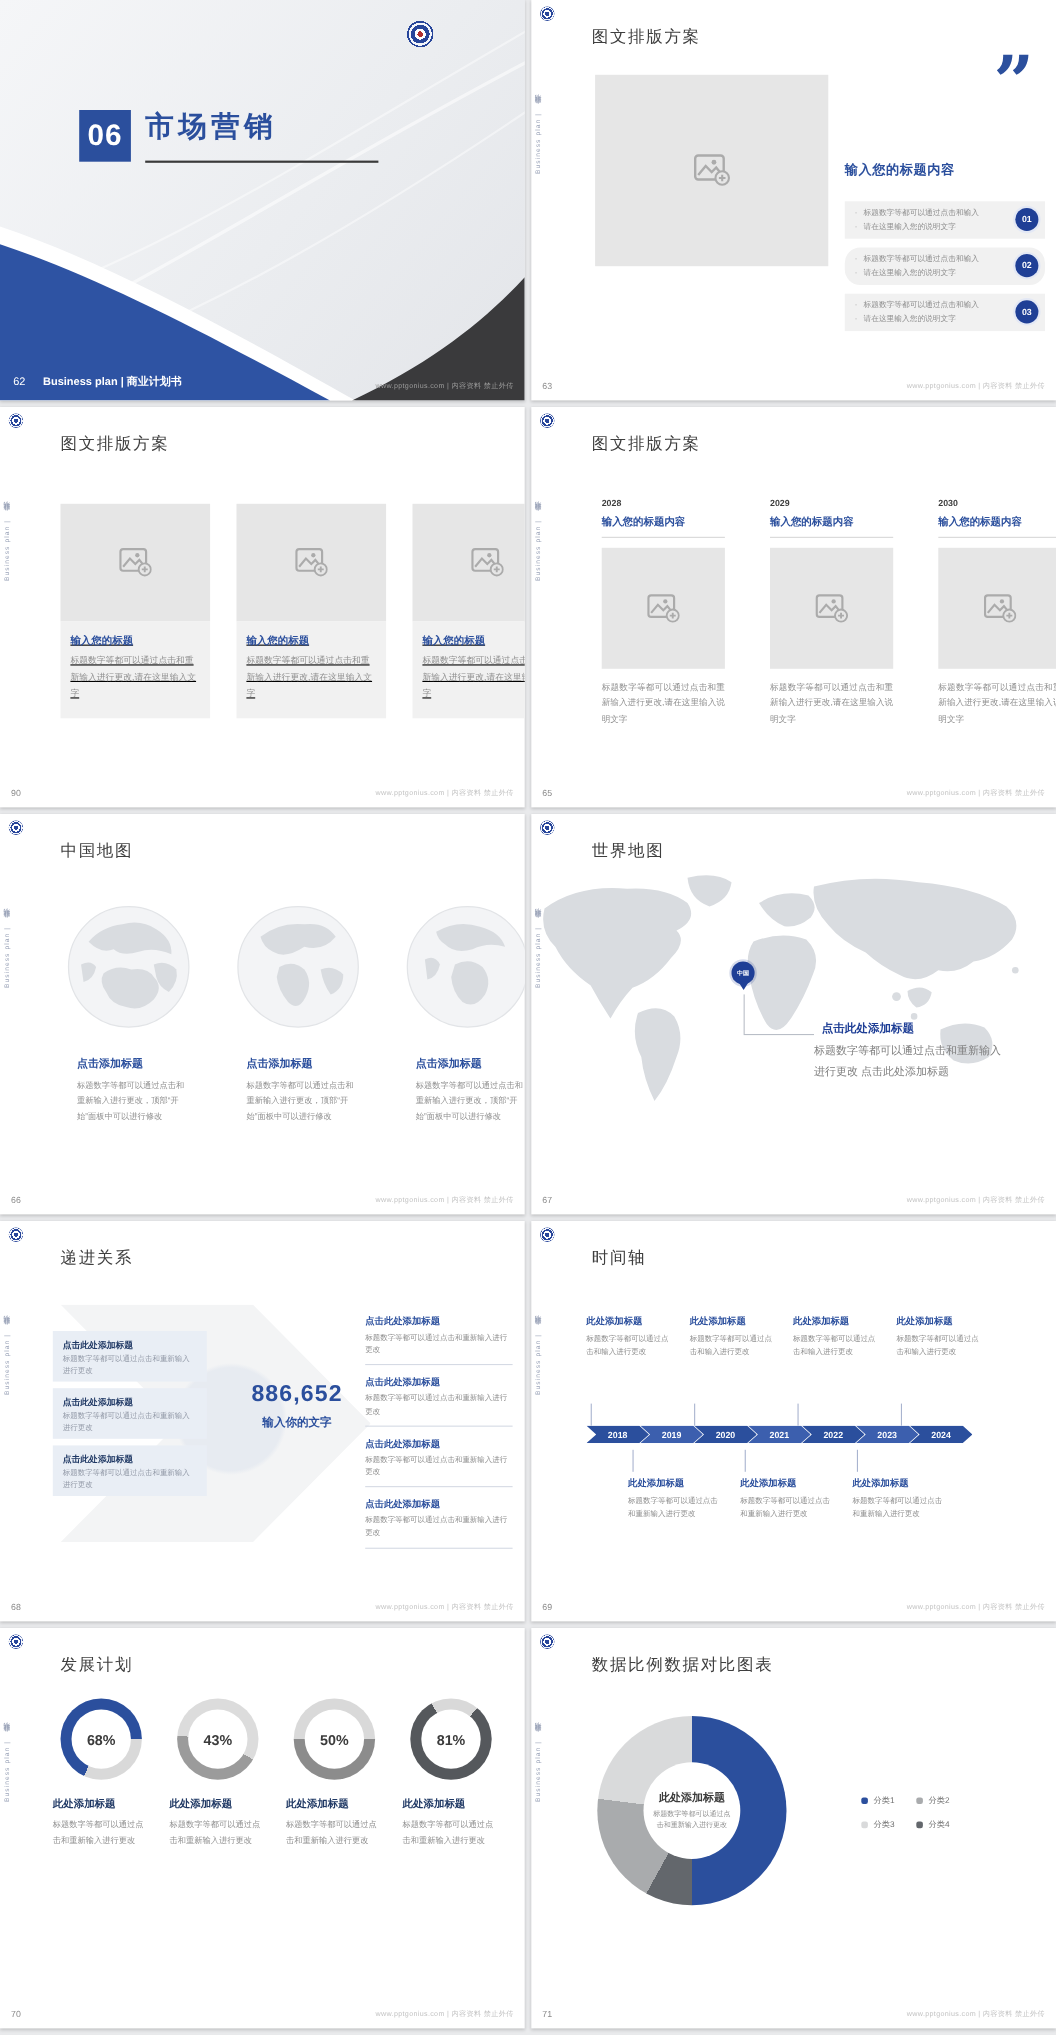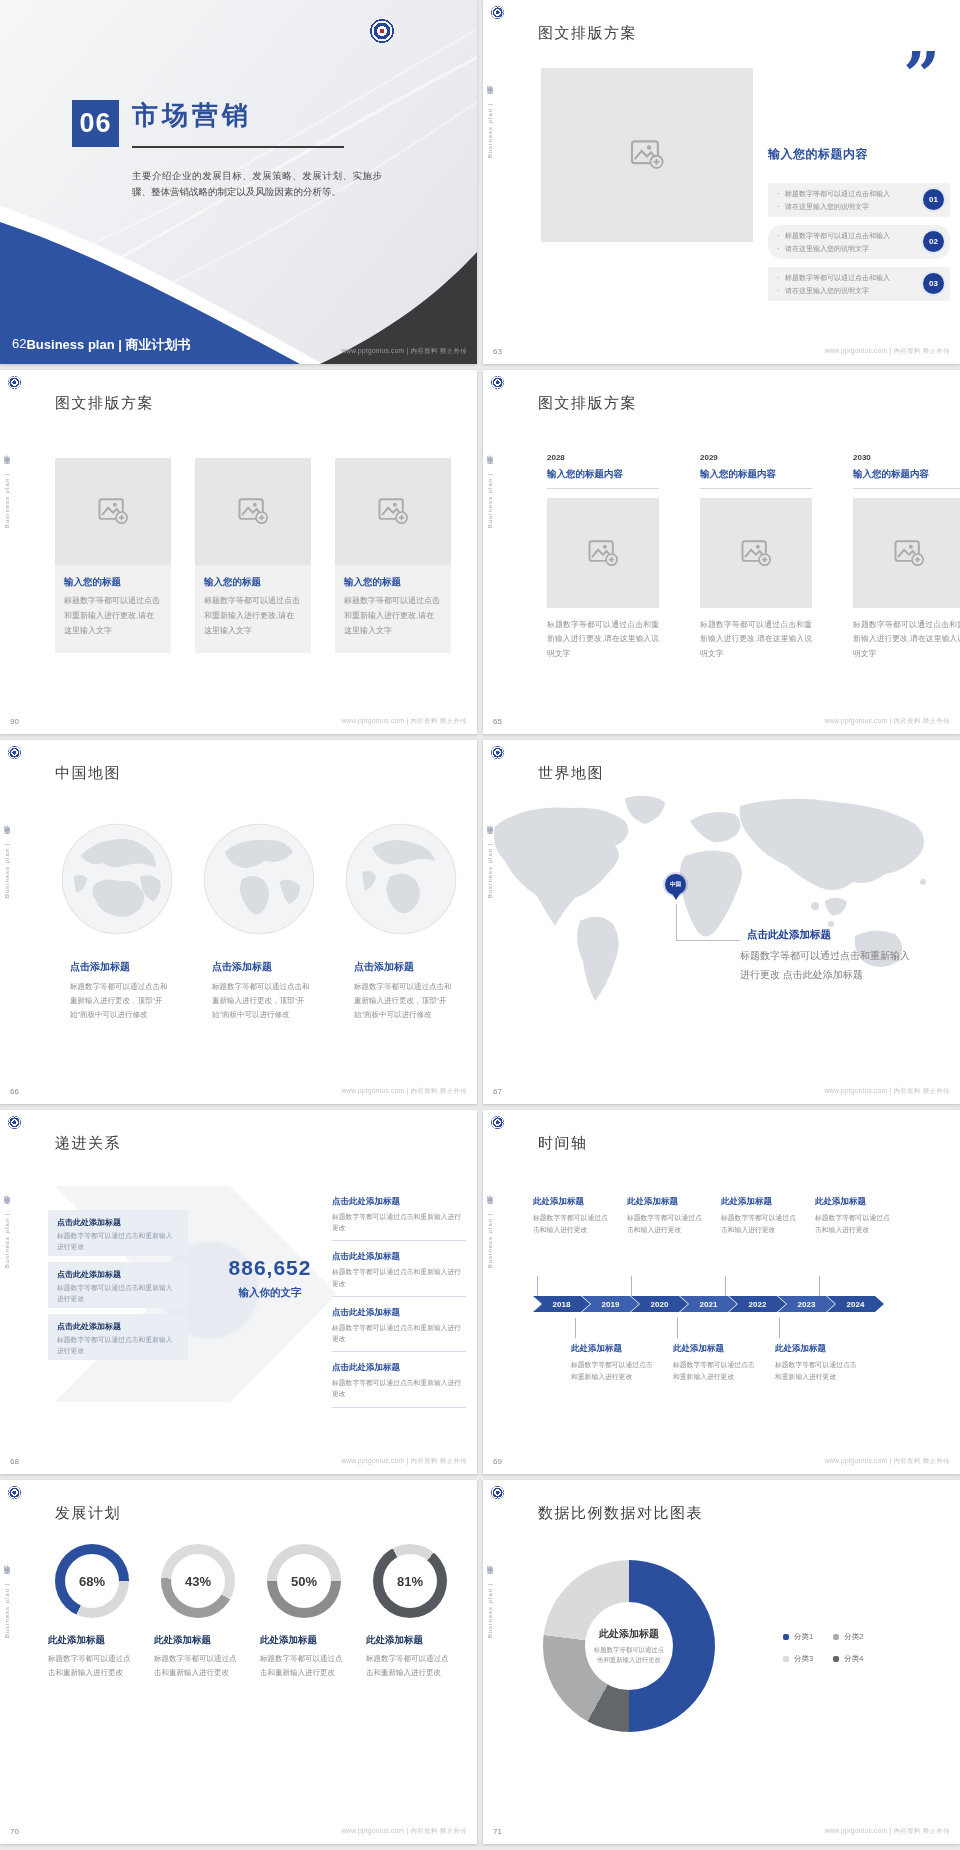--- a/index.html
+++ b/index.html
@@ -21,50 +21,50 @@
   
   .cover{background:linear-gradient(130deg,#f5f6f8 0%,#ebedf0 55%,#e3e5e9 100%);}
   .cover svg.waves{position:absolute;left:0;top:0;}
   .badge06{position:absolute;left:72px;top:100px;width:47px;height:47px;background:#2b4f9d;color:#fff;
     font-size:27px;font-weight:bold;display:flex;align-items:center;justify-content:center;letter-spacing:1px;}
   .cover-title{position:absolute;left:132px;top:98px;margin:0;font-size:26px;font-weight:bold;color:#2b4f9d;letter-spacing:4px;}
   .cover-rule{position:absolute;left:132px;top:146px;width:212px;height:2px;background:#3a3a3a;}
   .cover-desc{position:absolute;left:132px;top:158px;width:250px;font-size:9.5px;color:#4a4a4a;line-height:1.75;text-align:justify;}
   .cover-emblem{position:absolute;right:82px;top:18px;width:26px;height:26px;border-radius:50%;
     background:radial-gradient(circle,#b03030 0 2.5px,#fff 2.5px 5px,#27459a 5px 8.5px,#f3f5fa 8.5px 10.5px,#27459a 10.5px 12px,transparent 12px);}
-  .cover-foot{position:absolute;left:12px;bottom:10px;display:flex;color:#fff;font-size:13px;align-items:flex-start;}
+  .cover-foot{position:absolute;left:12px;bottom:10px;display:flex;gap:16px;color:#fff;font-size:10px;align-items:center;}
   .cover-foot .b{font-weight:bold;}
   .cover .watermark{color:#9b9b9b;z-index:5;}
   
   .ph63{position:absolute;left:58px;top:68px;width:212px;height:174px;}
   .cap63{position:absolute;left:58px;top:248px;width:212px;min-height:60px;background:#f1f1f1;padding:8px 10px;
     font-size:7.5px;color:#8f8f8f;line-height:1.85;text-align:justify;}
   .quote63{position:absolute;right:20px;top:46px;height:40px;font-family:"DejaVu Serif","Liberation Serif",serif;
     font-size:64px;line-height:.92;color:#2b4f9d;font-weight:bold;overflow:hidden;}
   .h63{position:absolute;left:285px;top:146px;font-size:12px;font-weight:bold;color:#2b4f9d;letter-spacing:.5px;}
   .qitem{position:absolute;left:285px;width:182px;height:34px;background:#f1f1f1;padding:4px 34px 4px 8px;
     font-size:7px;color:#8f8f8f;line-height:1.9;}
   .qnum{position:absolute;right:6px;top:6px;width:21px;height:21px;border-radius:50%;background:#1f3f96;
     color:#fff;font-size:8px;font-weight:bold;display:flex;align-items:center;justify-content:center;box-shadow:0 0 0 2px #e3e8f5;}
   
   .cols64{position:absolute;left:55px;top:88px;display:flex;gap:24px;}
-  .col64{width:116px;}
+  .col64{width:136px;text-decoration:underline;}
   .ph64{height:107px;}
   .info64{background:#f1f1f1;padding:11px 9px 15px 9px;}
   .info64 h4{margin:0 0 5px 0;font-size:9.5px;color:#2b4f9d;}
   .info64 p{margin:0;font-size:8px;color:#8f8f8f;line-height:1.85;}
   
   .cols65{position:absolute;left:64px;top:83px;display:flex;gap:41px;justify-content:center;}
   .col65{width:112px;}
   .year65{font-size:8px;font-weight:bold;color:#3c3c3c;margin-bottom:6px;}
   .h65{font-size:9.5px;font-weight:bold;color:#2b4f9d;padding-bottom:7px;border-bottom:1px solid #d8d8d8;margin-bottom:9px;}
   .ph65{height:110px;margin-bottom:10px;}
   .body65{font-size:7.8px;color:#8f8f8f;line-height:1.85;text-align:justify;}
   
-  .cols66{position:absolute;left:58px;top:82px;display:flex;gap:24px;}
+  .cols66{position:absolute;left:58px;top:82px;display:flex;gap:36px;}
   .col66{width:118px;}
   .globe{width:114px;height:114px;display:block;margin:0 auto 24px auto;}
   .h66{font-size:10px;font-weight:bold;color:#2b4f9d;margin:0 0 6px 12px;}
   .body66{font-size:7.5px;color:#8f8f8f;line-height:1.85;margin-left:12px;width:100px;}
   
   .map67{position:absolute;left:-8px;top:46px;}
   .pin67{position:absolute;left:182px;top:134px;width:21px;height:21px;background:#1f3f96;border-radius:50%;
     display:flex;align-items:center;justify-content:center;box-shadow:0 0 0 2px rgba(31,63,150,.18);z-index:3;}
   .pin67::after{content:"";position:absolute;left:6px;top:18px;border:5px solid transparent;border-top:8px solid #1f3f96;}
   .pin67 span{color:#fff;font-size:5.5px;font-weight:bold;}
@@ -136,21 +136,20 @@
       <path d="M-30 290 C140 240 300 130 510 10" stroke="#ffffff" stroke-width="2" opacity="0.45" fill="none"></path>
       <path d="M-30 360 C150 310 320 210 510 80" stroke="#ffffff" stroke-width="2" opacity="0.45" fill="none"></path>
       <path d="M0 206 C95 238 195 292 330 368 L360 380 L-5 380 Z" fill="#ffffff"></path>
       <path d="M0 222 C90 252 185 302 300 364 L0 364 Z" fill="#2e53a3"></path>
       <path d="M320 364 C392 330 440 292 477 252 L477 364 Z" fill="#3a3a3c"></path>
     </svg>
     <span class="cover-emblem"></span>
     <div class="badge06">06</div>
     <h1 class="cover-title">市场营销</h1>
     <div class="cover-rule"></div>
-    <p class="cover-desc">主要介绍企业的发展目标、发展策略、发展计划、实施步骤、整体营销战略的制定以及风险因素的分析等。</p>
     <div class="cover-foot">
       <span>62</span>
       <span class="b">Business plan | 商业计划书</span>
     </div>
     <div class="watermark">www.pptgonius.com | 内容资料 禁止外传</div>
   </section>
 
   <section class="slide">
     <span class="emblem"></span>
     <div class="side-text">Business plan | 商业计划书</div>

